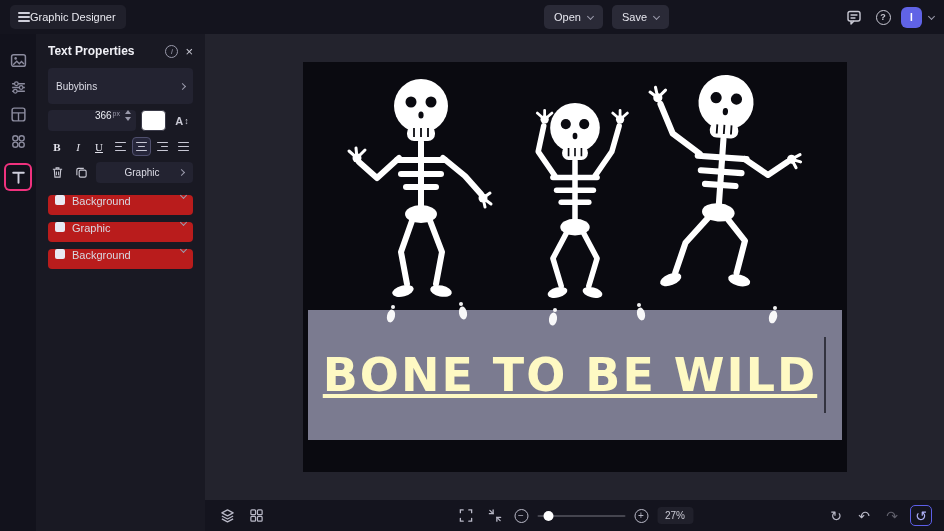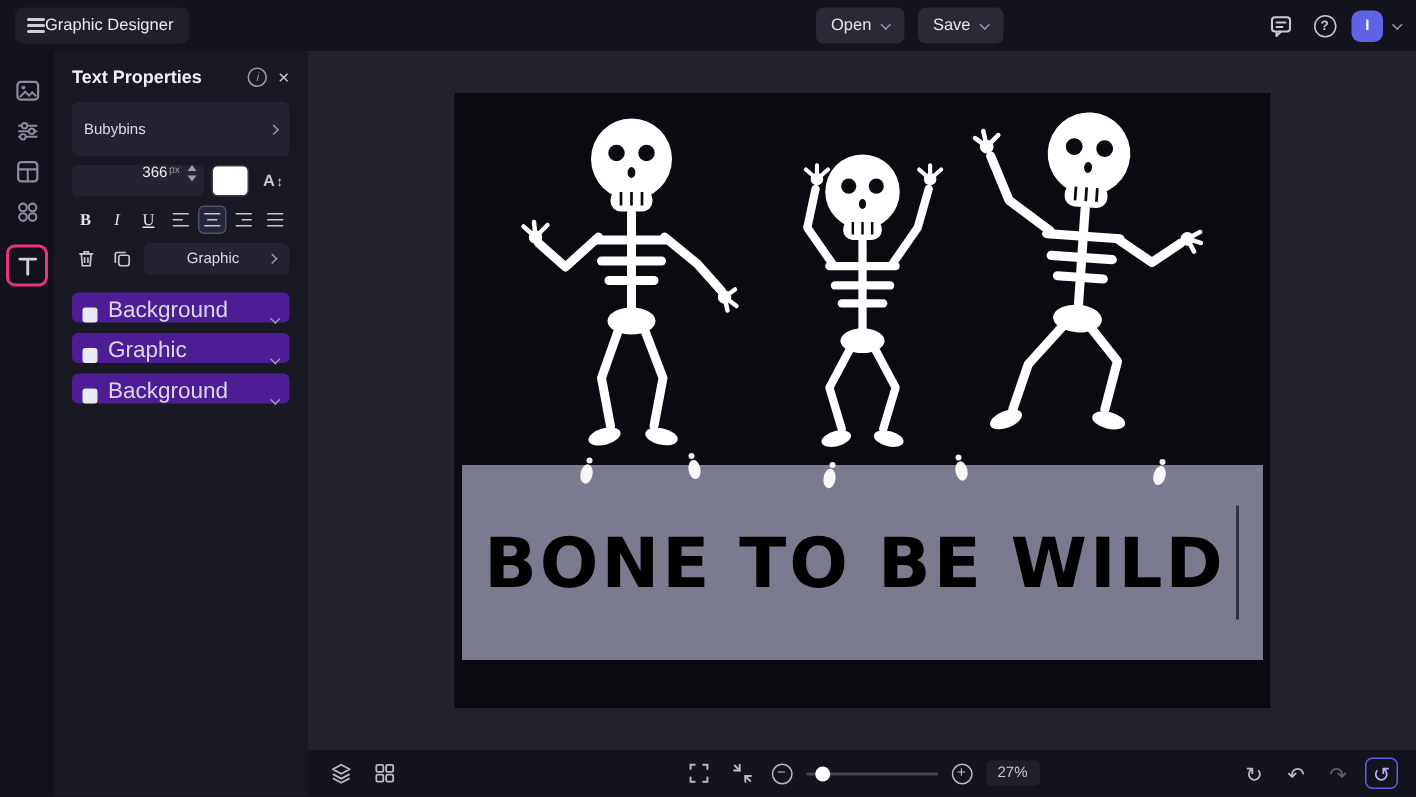--- a/index.html
+++ b/index.html
@@ -66,33 +66,33 @@
   .align.sel { border:1px solid #50506e; background:#26263a; }
   .abars { display:flex; flex-direction:column; gap:2.2px; width:11px; }
   .abars i { display:block; height:1.7px; background:#c7c7d4; border-radius:1px; }
   .abars.al { align-items:flex-start; } .abars.ac { align-items:center; } .abars.ar { align-items:flex-end; }
   .abars .w1 { width:11px; } .abars .w2 { width:7px; }
   .action-row { display:flex; align-items:center; gap:5px; margin-bottom:12px; }
   .sm-icon-btn { width:19px; height:19px; display:flex; align-items:center; justify-content:center; color:#c9c9d4; cursor:pointer; }
   .options-btn { flex:1; background:#232331; border-radius:4px; height:21px; display:flex; align-items:center;
     padding:0 9px; font-size:10px; color:#dcdce6; cursor:pointer; }
   .options-btn .lbl { flex:1; text-align:center; }
-  .section { height:20px; background:#4c1d95; border-radius:4px; display:flex; align-items:flex-end; gap:7px;
-    padding:0 7px; margin-bottom:7px; font-size:15px; color:#d8d8e2; cursor:pointer; }
+  .section { height:20px; background:#b91c1c; border-radius:4px; display:flex; align-items:flex-start; gap:7px;
+    padding:0 7px; margin-bottom:7px; font-size:11px; color:#d8d8e2; cursor:pointer; }
   .checkbox { width:10px; height:10px; background:#e9e9f2; border-radius:2px; cursor:pointer; }
   .section .chev { margin-left:auto; color:#9a9aab; }
 
   
   .work { flex:1; display:flex; flex-direction:column; background:#23232d; }
   .canvas { flex:1; display:flex; align-items:center; justify-content:center; }
   .artboard { width:544px; height:410px; background:#0a0a10; position:relative; overflow:hidden; }
   .band { position:absolute; left:5px; right:5px; top:248px; height:130px; background:#7b7b90;
     display:flex; align-items:center; justify-content:center; z-index:1; }
   .headline { font-family:"DejaVu Sans", sans-serif; font-weight:bold; font-size:46px; letter-spacing:2px;
-    color:#000000; white-space:nowrap; }
+    color:#fef9c3; white-space:nowrap;text-decoration:underline; }
   .caret { width:2px; height:76px; background:#33333f; margin-left:7px; }
   .skel-svg { position:absolute; top:0; left:0; z-index:2; pointer-events:none; }
   .bone { stroke:#fff; stroke-width:6; stroke-linecap:round; stroke-linejoin:round; fill:none; }
   .w { fill:#fff; } .d { fill:#0a0a10; }
   .teeth { stroke:#0a0a10; stroke-width:1.8; fill:none; }
   .fing { stroke:#fff; stroke-width:3; stroke-linecap:round; fill:none; }
 
   
   .bottombar { height:31px; background:#14141e; display:flex; align-items:center; padding:0 12px; position:relative; }
   .bb-left { display:flex; gap:9px; }

